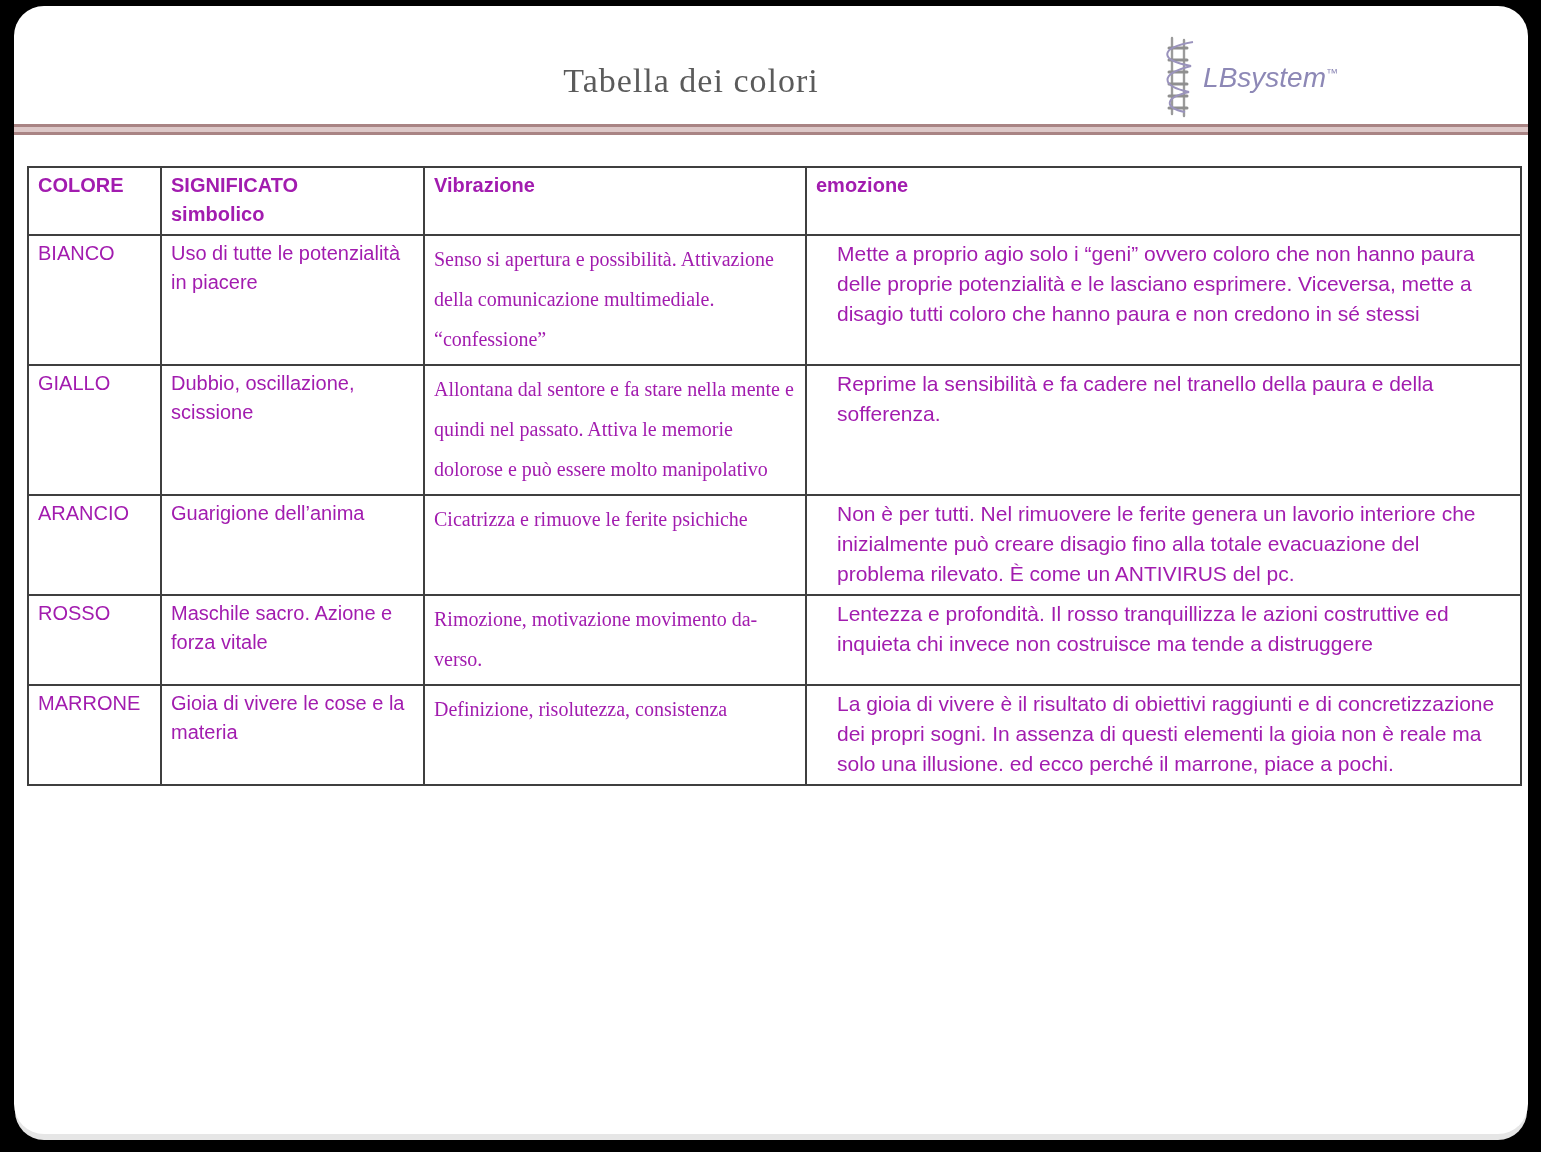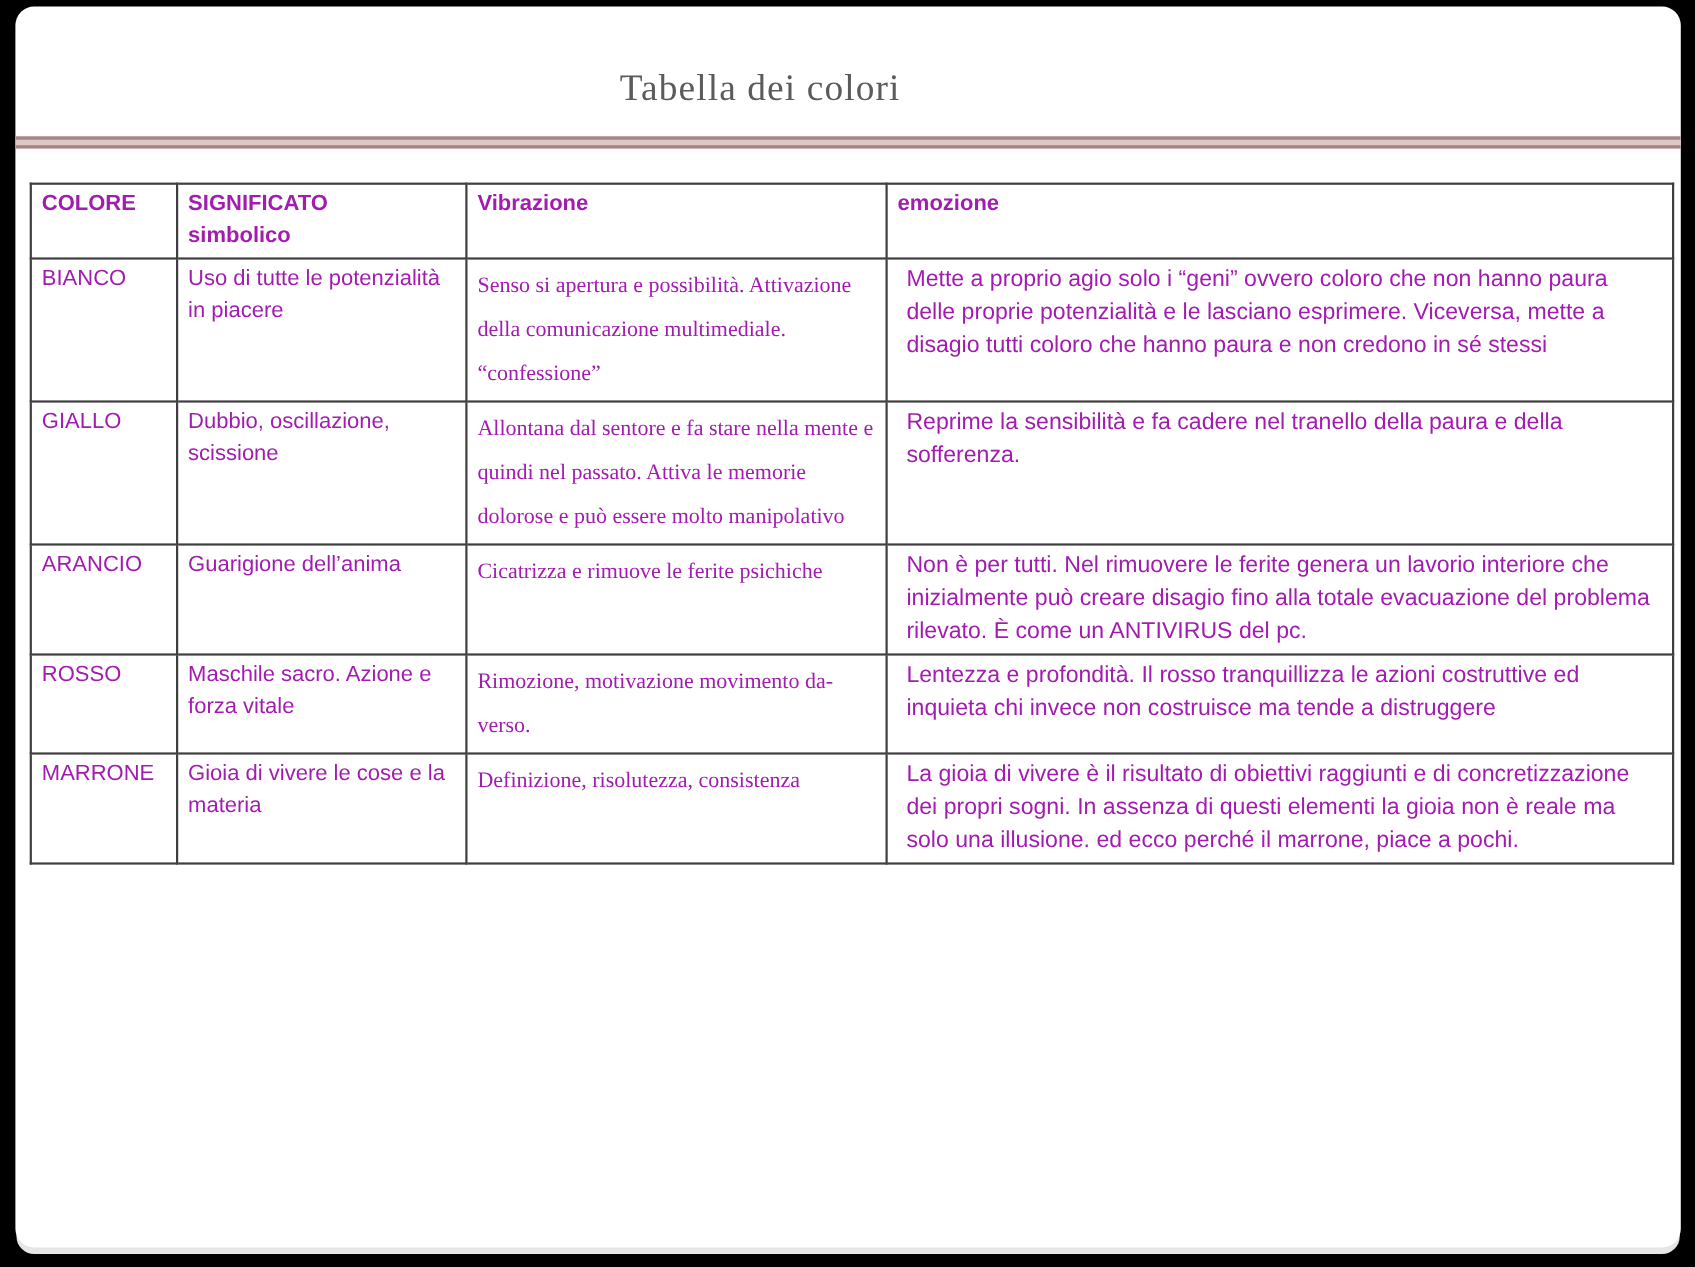--- a/index.html
+++ b/index.html
@@ -8,21 +8,21 @@
     background: #000;
     position: relative;
     font-family: "Liberation Sans", sans-serif;
     overflow: hidden;
   }
   .card {
     position: absolute;
     left: 14px; top: 6px;
     width: 1514px; height: 1128px;
     background: #ffffff;
-    border-radius: 17px;
+    border-radius: 30px;
     overflow: hidden;
     box-shadow: 0 7px 0 -1px rgba(255,255,255,0.9);
   }
   
   .header {
     position: relative;
     height: 118px;
   }
   .page-title {
     position: absolute;
@@ -77,31 +77,51 @@
   }
   .color-table th {
     font-size: 20px;
     line-height: 29px;
     font-weight: 700;
   }
   .color-table th .sub { display: block; }
   td.c-col { font-size: 20px; line-height: 29px; }
   td.s-col { font-size: 20px; line-height: 29px; }
   td.v-col { font-size: 20px; line-height: 40px; font-family: Liberation Serif, serif; }
-  td.e-col { font-size: 21px; line-height: 30px; padding-left: 17px; }
+  td.e-col { font-size: 21px; line-height: 30px; padding-left: 30px; }
   th.h-col1 { }
 </style>
 </head>
 <body>
 
 <div class="card">
 
   <div class="header">
     <h1 class="page-title">Tabella dei colori</h1>
 
+    <div class="logo">
+      <span>
+        <svg width="46" height="88" viewBox="0 0 46 88">
+          <g fill="none" stroke="#9b9b9b" stroke-width="2.4" stroke-linecap="round">
+            <path d="M17 6 L17 82"></path>
+            <path d="M29 8 L29 84"></path>
+          </g>
+          <g fill="none" stroke="#8f8f8f" stroke-width="3" stroke-linecap="round">
+            <path d="M14 16 L32 16"></path>
+            <path d="M14 28 L32 28"></path>
+            <path d="M14 40 L32 40"></path>
+            <path d="M14 52 L32 52"></path>
+            <path d="M14 64 L32 64"></path>
+            <path d="M14 76 L32 76"></path>
+          </g>
+          <path d="M38 10 C 4 16, 4 28, 36 34 C 4 42, 6 54, 34 60 C 8 66, 10 76, 30 80" fill="none" stroke="#9a93bd" stroke-width="2"></path>
+        </svg>
+      </span>
+      <span class="logo-text"><span>LBsystem</span><span class="logo-tm">™</span></span>
+    </div>
   </div>
 
   <div class="title-rule"></div>
 
   <table class="color-table">
     <colgroup>
       <col style="width:133px">
       <col style="width:263px">
       <col style="width:382px">
       <col>

